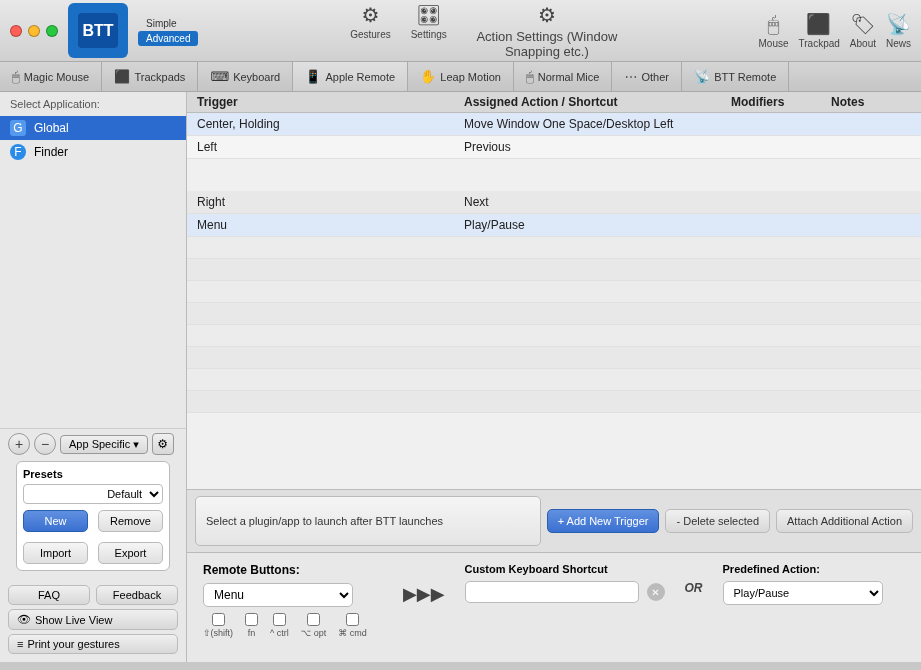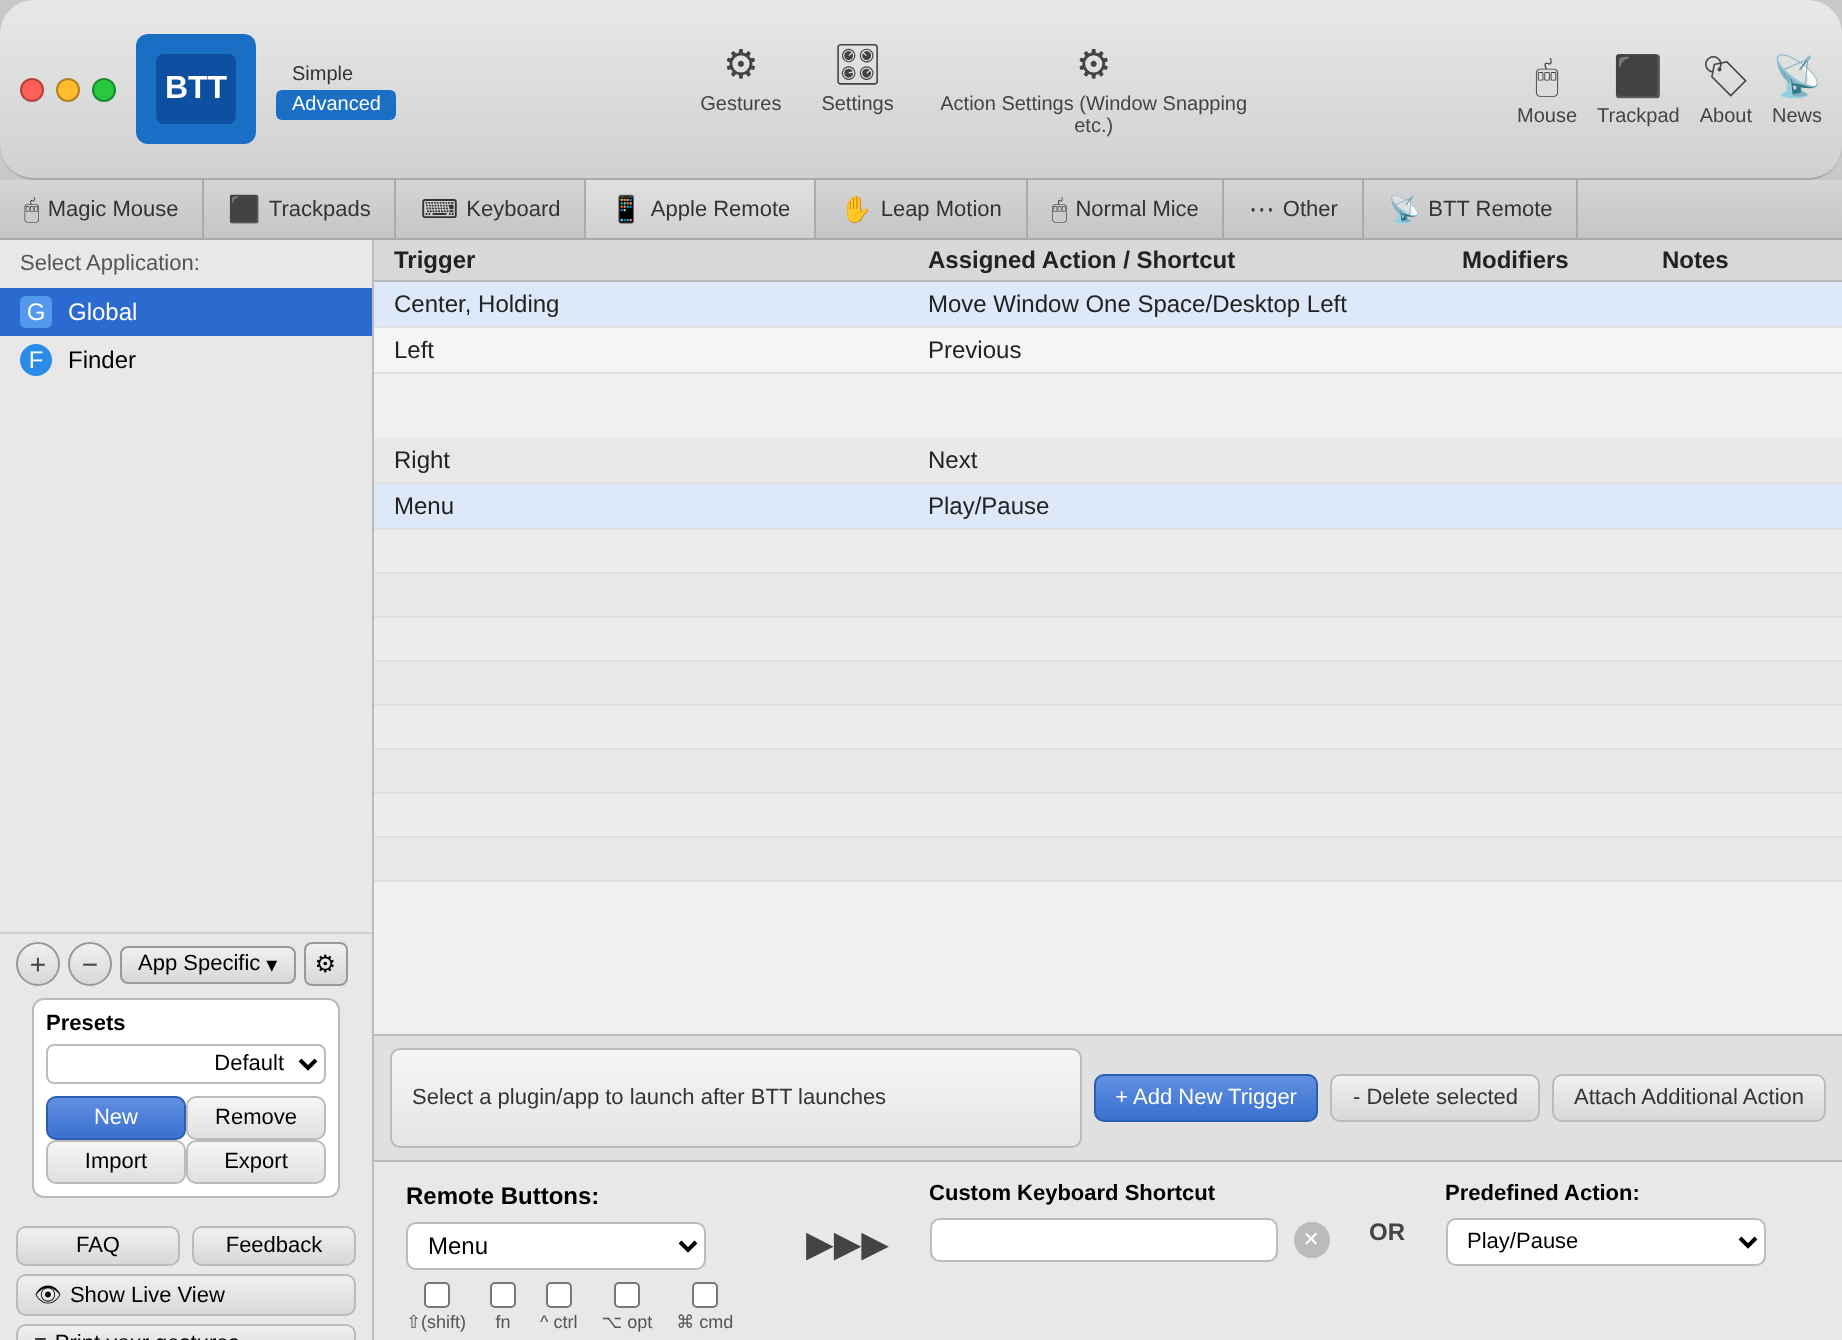--- a/index.html
+++ b/index.html
@@ -12,22 +12,21 @@
       overflow: hidden;
     }
 
     
     .top-bar {
       background: linear-gradient(to bottom, #e8e8e8, #d0d0d0);
       border-bottom: 1px solid #aaa;
       display: flex;
       align-items: center;
       padding: 6px 10px;
-      height: 90px;
-      border-radius: 17px;
+      height: 62px;
     }
     .window-controls {
       display: flex; gap: 6px; margin-right: 10px;
     }
     .win-btn {
       width: 12px; height: 12px; border-radius: 50%; border: 1px solid rgba(0,0,0,0.3);
     }
     .win-close { background: #ff5f57; }
     .win-min { background: #febc2e; }
     .win-max { background: #28c840; }
@@ -137,21 +136,21 @@
     
     .presets-box {
       background: white; border: 1px solid #bbb; border-radius: 6px; margin: 6px 8px;
       padding: 6px;
     }
     .presets-title { font-size: 11px; font-weight: 600; margin-bottom: 4px; }
     .presets-select {
       width: 100%; padding: 2px 4px; font-size: 11px;
       border: 1px solid #bbb; border-radius: 4px; background: white; margin-bottom: 6px; text-align: right;
     }
-    .presets-btns { display: grid; grid-template-columns: 1fr 1fr; gap: 0; }
+    .presets-btns { display: grid; grid-template-columns: 1fr 1fr; gap: 10px; }
     .preset-btn {
       padding: 4px 6px; background: linear-gradient(to bottom, #f5f5f5, #e0e0e0);
       border: 1px solid #bbb; border-radius: 5px; cursor: pointer;
       font-size: 11px; text-align: center;
     }
     .preset-btn.primary {
       background: linear-gradient(to bottom, #6090e0, #3a70d0);
       color: white; border-color: #2a5eb0;
     }
 
@@ -300,21 +299,21 @@
       <div class="nav-item">
         <span class="nav-icon-symbol">⚙</span>
         <span>Gestures</span>
       </div>
       <div class="nav-item">
         <span class="nav-icon-symbol">🎛</span>
         <span>Settings</span>
       </div>
       <div class="nav-item" style="max-width:160px;">
         <span class="nav-icon-symbol">⚙</span>
-        <span style="text-align:center;font-size:10px;">Action Settings (Window Snapping etc.)</span>
+        <span style="text-align:center;font-size:13px;">Action Settings (Window Snapping etc.)</span>
       </div>
     </div>
 
     <div class="right-nav">
       <div class="right-nav-item">
         <span class="right-nav-icon">🖱</span>
         <span>Mouse</span>
       </div>
       <div class="right-nav-item">
         <span class="right-nav-icon">⬛</span>
@@ -557,21 +556,21 @@
           </div>
 
           <div class="shortcut-section">
             <div class="shortcut-title">Custom Keyboard Shortcut</div>
             <div class="shortcut-input-row">
               <input type="text" class="shortcut-input" style="">
               <div class="clear-btn">✕</div>
             </div>
           </div>
 
-          <div style="display:flex; align-items:center; padding-top:18px;">
+          <div style="display:flex; align-items:center; padding-top:18px;font-style:italic;">
             <span class="or-text">OR</span>
           </div>
 
           <div class="predefined-section">
             <div class="predefined-title">Predefined Action:</div>
             <select class="predefined-select">
               <option>Play/Pause</option>
             </select>
           </div>
 

